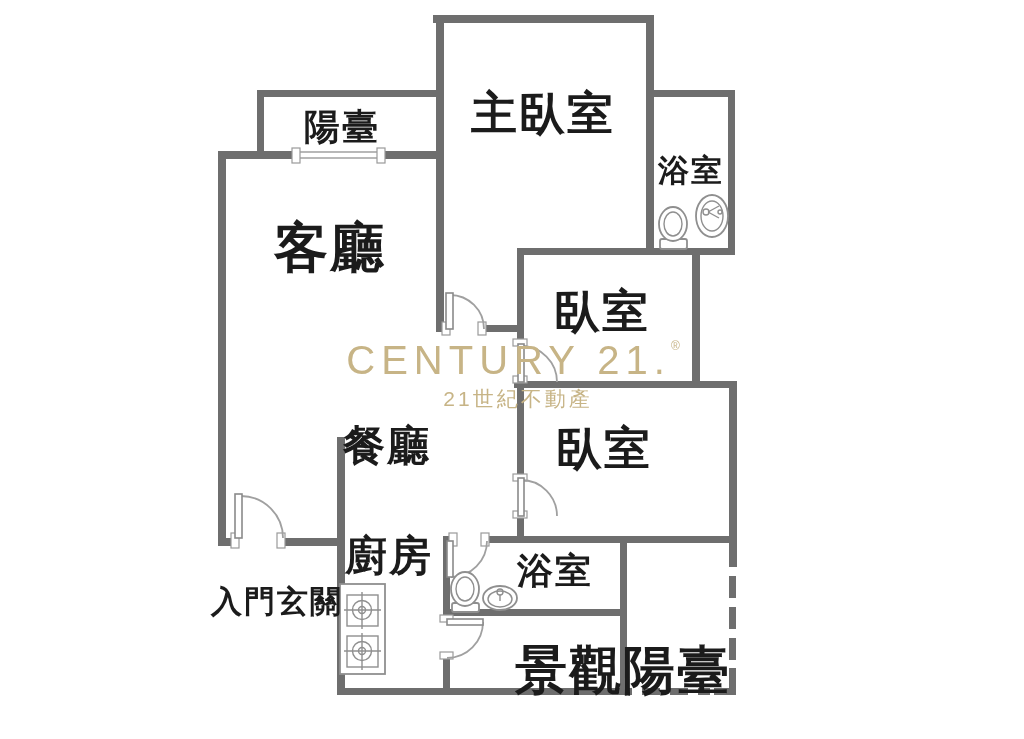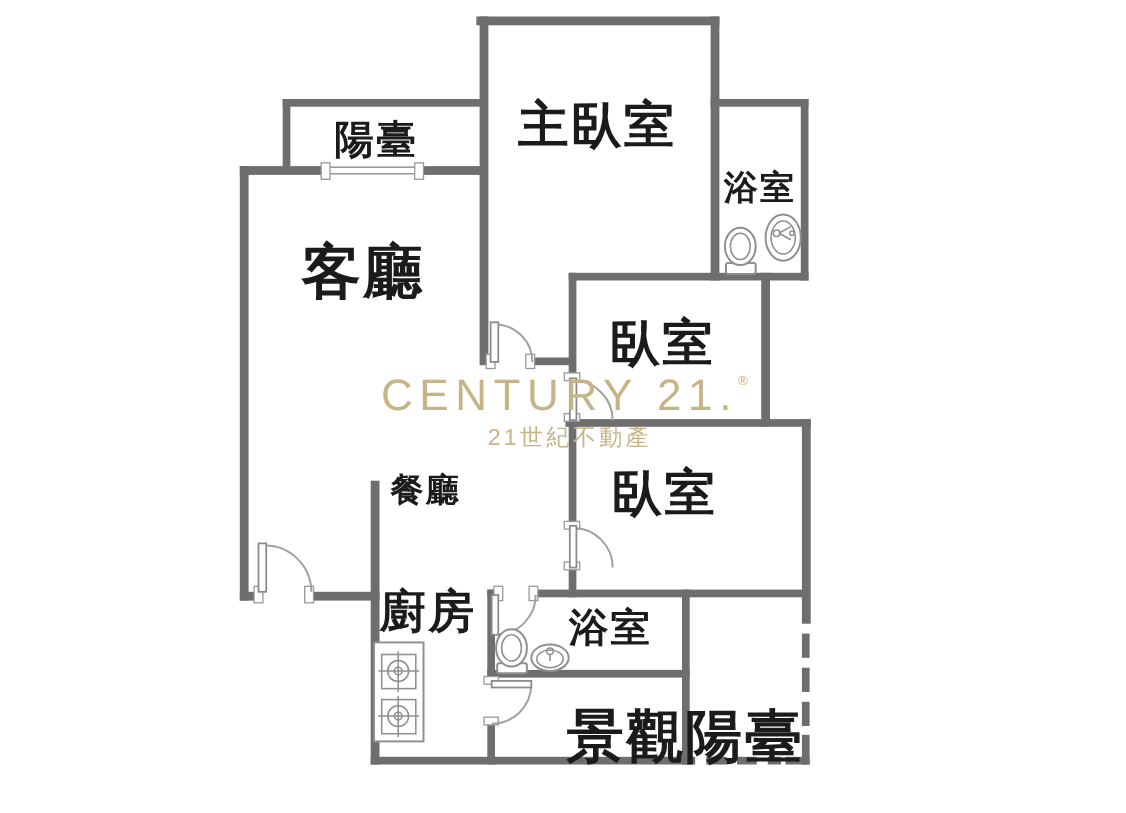--- a/index.html
+++ b/index.html
@@ -196,24 +196,25 @@
   <div class="room-label" style="left:543px;top:113px;font-size:46px;text-align:center;">主臥室</div>
 
   <div class="room-label" style="left:691px;top:170px;font-size:31px;">浴室</div>
 
   <div class="room-label" style="left:330px;top:247px;font-size:54px;">客廳</div>
 
   <div class="room-label" style="left:602px;top:311px;font-size:46px;">臥室</div>
 
   <div class="room-label" style="left:604px;top:448px;font-size:46px;">臥室</div>
 
-  <div class="room-label" style="left:387px;top:446px;font-size:30px;">餐廳</div>
+  <div class="room-label" style="left:387px;top:446px;font-size:42px;">餐廳</div>
 
   <div class="room-label" style="left:389px;top:556px;font-size:42px;">廚房</div>
 
+  <div class="room-label" style="left:277px;top:601px;font-size:31px;">入門玄關</div>
 
   <div class="room-label" style="left:555px;top:571px;font-size:36px;">浴室</div>
 
   <div class="room-label" style="left:623px;top:670px;font-size:52px;">景觀陽臺</div>
 
   <div class="watermark watermark-main" style="left:513px;top:360px;">
     <span>CENTURY 21.</span><span class="watermark-reg">®</span>
   </div>
   <div class="watermark watermark-sub" style="left:518px;top:398px;">21世紀不動產</div>
 

